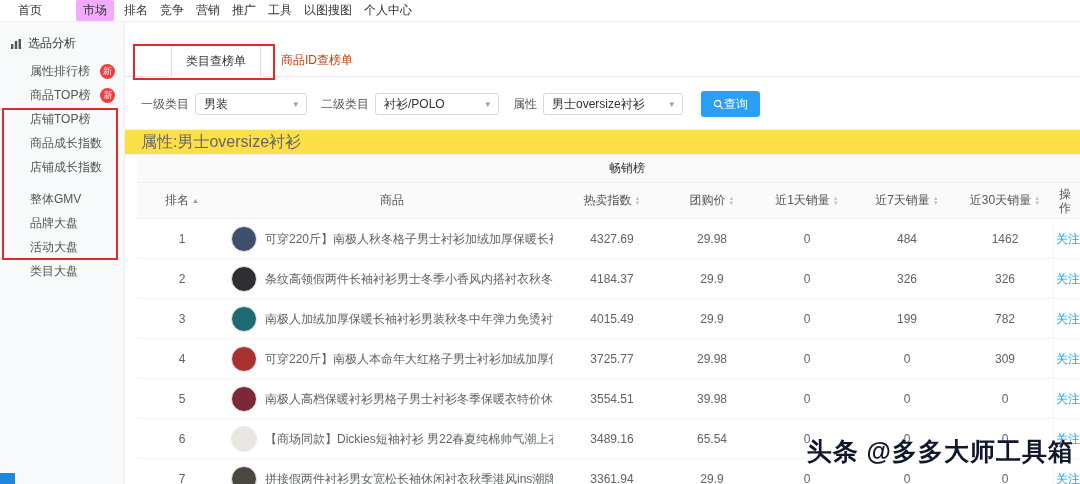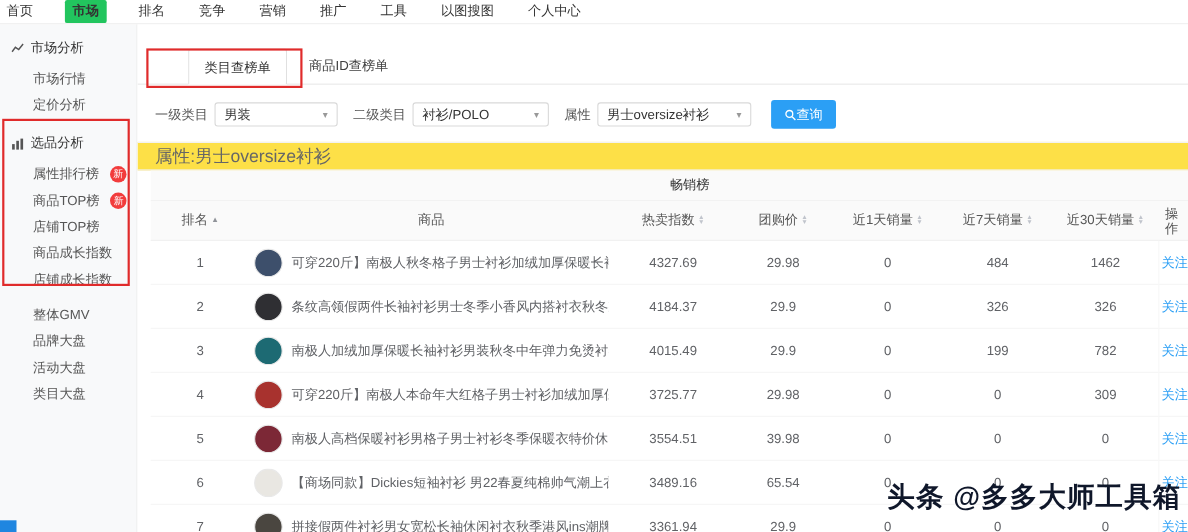--- a/index.html
+++ b/index.html
@@ -2,24 +2,24 @@
 <html><head>
 <meta charset="utf-8">
 <style>
   * { margin:0; padding:0; box-sizing:border-box; }
   html,body { width:1080px; height:484px; overflow:hidden; background:#fff;
     font-family:"Liberation Sans","DejaVu Sans",sans-serif; }
   .app { position:relative; width:1080px; height:484px; background:#fff; overflow:hidden; }
 
   
   .topnav { position:absolute; top:0; left:0; right:0; height:22px; background:#fff;
-    border-bottom:1px solid #f0f0f0; display:flex; align-items:center; gap:27px;
-    padding-left:4px; font-size:12px; color:#333; z-index:5; }
+    border-bottom:1px solid #f0f0f0; display:flex; align-items:center; gap:8px;
+    padding-left:16px; font-size:12px; color:#333; z-index:5; }
   .nav-item { cursor:pointer; padding:2px 2px; white-space:nowrap; }
-  .nav-item.active { background:#22c55e; padding:2px 7px; border-radius:2px; font-weight:bold; }
+  .nav-item.active { background:#f0abfc; padding:2px 7px; border-radius:2px; font-weight:normal;margin-left:24px; }
 
   
   .sidebar { position:absolute; top:22px; left:0; width:125px; bottom:0; background:#f8f9fa;
     border-right:1px solid #ededed; padding-top:6px; font-size:12px; }
   .sec { margin-bottom:8px; }
   .sec-title { display:flex; align-items:center; gap:6px; padding:7px 10px; color:#333; cursor:pointer; }
   .sec-title svg { flex-shrink:0; }
   .sub { display:flex; align-items:center; padding:5px 8px 5px 30px; color:#555; cursor:pointer; height:24px; }
   .badge-dot { margin-left:10px; background:#f23c3c; color:#fff; font-size:9px; width:15px; height:15px;
     border-radius:50%; display:inline-flex; align-items:center; justify-content:center; flex-shrink:0; }
@@ -28,21 +28,21 @@
 
   
   .anno { position:absolute; border:2px solid #e02b2b; pointer-events:none; z-index:30; background:transparent; }
   .anno-sidebar { left:2px; top:108px; width:116px; height:152px; }
   .anno-tabs { left:133px; top:44px; width:142px; height:36px; }
 
   
   .main { position:absolute; top:22px; left:125px; right:0; bottom:0; background:#fff; overflow:hidden; }
 
   .tabbar { margin-top:22px; padding-left:14px; display:flex; gap:6px; border-bottom:1px solid #e8e8e8; height:33px; }
-  .tab { font-size:12px; line-height:32px; padding:0 14px; color:#404040; cursor:pointer; white-space:nowrap; }
+  .tab { font-size:12px; line-height:32px; padding:0 14px; color:#c2410c; cursor:pointer; white-space:nowrap; }
   .tab.active { border:1px solid #e0e0e0; border-bottom:1px solid #fff; border-radius:3px 3px 0 0;
     color:#333; background:#fff; margin-bottom:-1px;margin-left:32px; }
 
   .filters { margin:14px 0 0 16px; display:flex; align-items:center; gap:6px; font-size:12px; color:#555; }
   .flabel { margin-left:8px; white-space:nowrap; }
   .flabel:first-child { margin-left:0; }
   .select { display:inline-flex; align-items:center; justify-content:space-between; border:1px solid #d9d9d9;
     border-radius:3px; height:22px; padding:0 8px; background:#fff; color:#333; cursor:pointer; }
   .select .chev { color:#999; font-size:9px; margin-left:8px; }
   .sel-l1 { width:112px; } .sel-l2 { width:124px; } .sel-attr { width:140px; }
@@ -91,34 +91,20 @@
     <span class="nav-item">排名</span>
     <span class="nav-item">竞争</span>
     <span class="nav-item">营销</span>
     <span class="nav-item">推广</span>
     <span class="nav-item">工具</span>
     <span class="nav-item">以图搜图</span>
     <span class="nav-item">个人中心</span>
   </header>
 
   <aside class="sidebar">
-    <div class="sec">
-      <div class="sec-title">
-        <svg width="12" height="12" viewBox="0 0 12 12">
-            <polyline points="1,9 4,5 7,7 11,2" fill="none" stroke="#555" stroke-width="1.3"></polyline>
-          </svg>
-        <span>市场分析</span>
-      </div>
-      <div class="sub">
-          <span>市场行情</span>
-        </div>
-      <div class="sub">
-          <span>定价分析</span>
-        </div>
-    </div>
 
     <div class="sec">
       <div class="sec-title">
         <svg width="12" height="12" viewBox="0 0 12 12">
             <rect x="1" y="6" width="2.4" height="5" fill="#555"></rect>
             <rect x="4.8" y="3" width="2.4" height="8" fill="#555"></rect>
             <rect x="8.6" y="1" width="2.4" height="10" fill="#555"></rect>
           </svg>
         <span>选品分析</span>
       </div>

